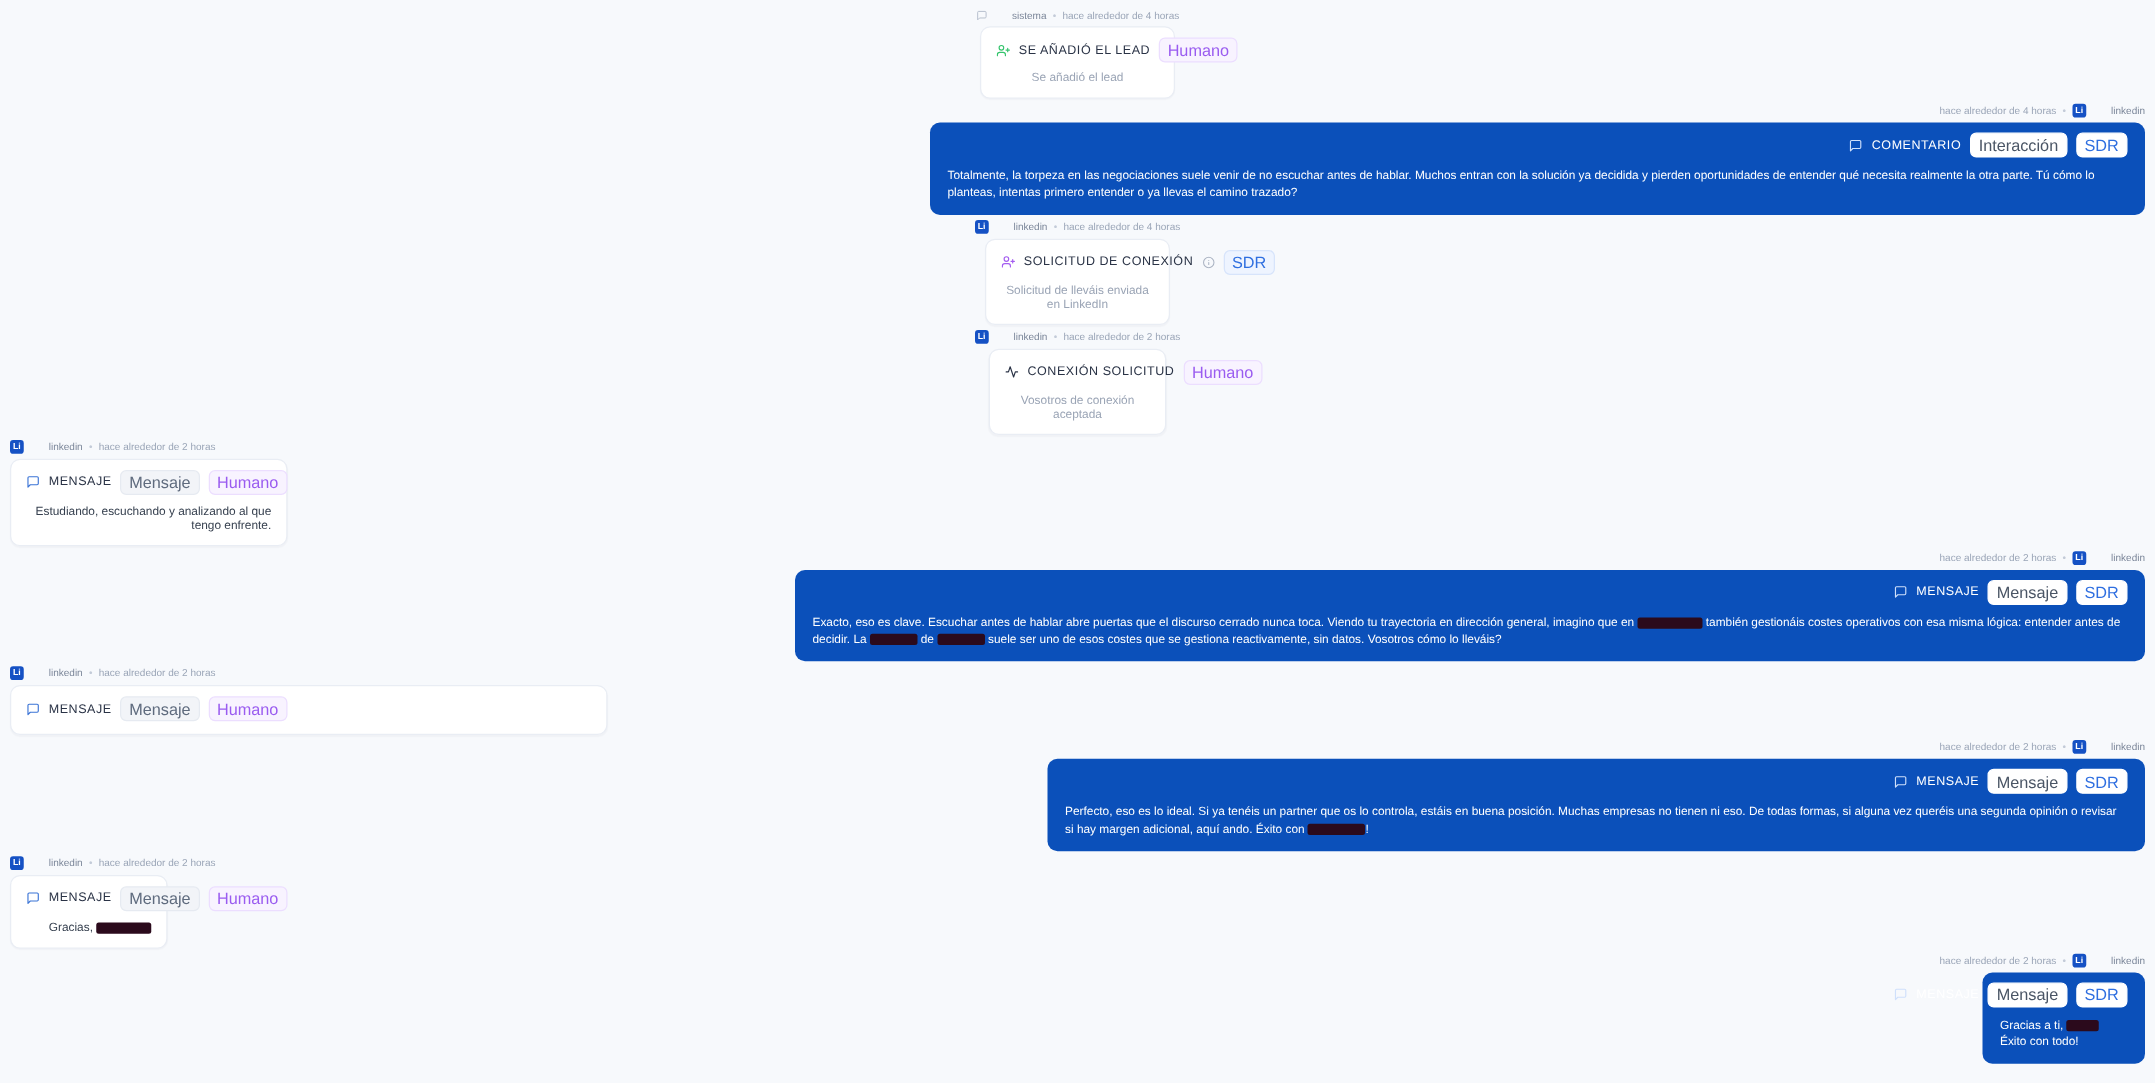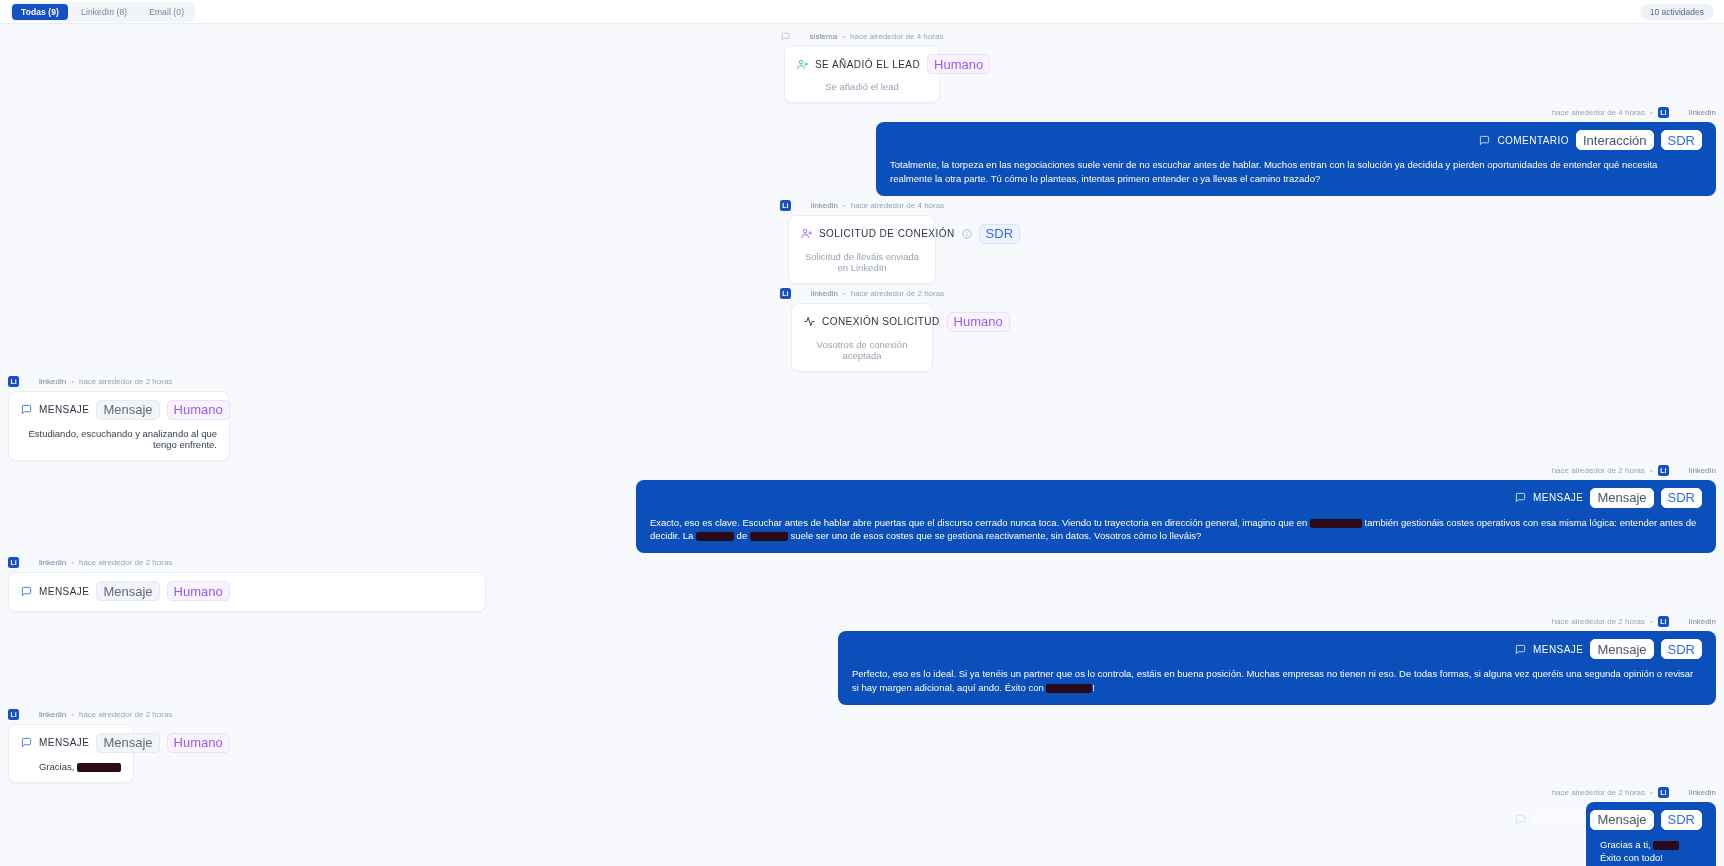--- a/index.html
+++ b/index.html
@@ -123,28 +123,20 @@
     vertical-align: middle;
     height: 9px;
   }
   .card .redact { background: #2b0a1c; }
 </style>
 </head>
 <body>
 
 <div class="app">
 
-  <div class="topbar">
-    <div class="tabs">
-      <button class="tab active">Todas (9)</button>
-      <button class="tab">LinkedIn (8)</button>
-      <button class="tab">Email (0)</button>
-    </div>
-    <div class="count-pill">10 actividades</div>
-  </div>
 
   <div class="timeline" id="timeline">
       <div class="row center">
         <div class="meta">
           <span style="display: inline-flex; align-items: center; gap: 4px;">
             <span class="chat-ico">
               <svg width="9" height="9" viewBox="0 0 24 24" fill="none" stroke="currentColor" stroke-width="2" stroke-linecap="round" stroke-linejoin="round">
                 <path d="M21 15a2 2 0 0 1-2 2H7l-4 4V5a2 2 0 0 1 2-2h14a2 2 0 0 1 2 2z"></path>
               </svg>
             </span>
@@ -168,21 +160,21 @@
       </div>
       <div class="row right">
         <div class="meta">
           <span>hace alrededor de 4 horas</span>
           <span class="dot">•</span>
           <span style="display: inline-flex; align-items: center; gap: 4px;">
             <span class="li-badge">Li</span>
             <span class="src">linkedin</span>
           </span>
         </div>
-        <div class="bubble" style="width: 840px;">
+        <div class="bubble" style="width: 972px;">
           <div class="hdr">
             <span class="chat-ico">
               <svg width="11" height="11" viewBox="0 0 24 24" fill="none" stroke="currentColor" stroke-width="2" stroke-linecap="round" stroke-linejoin="round">
                 <path d="M21 15a2 2 0 0 1-2 2H7l-4 4V5a2 2 0 0 1 2-2h14a2 2 0 0 1 2 2z"></path>
               </svg>
             </span>
             <span class="ttl">COMENTARIO</span>
             <span class="chip grey">Interacción</span>
             <span class="chip sdr">SDR</span>
           </div>

